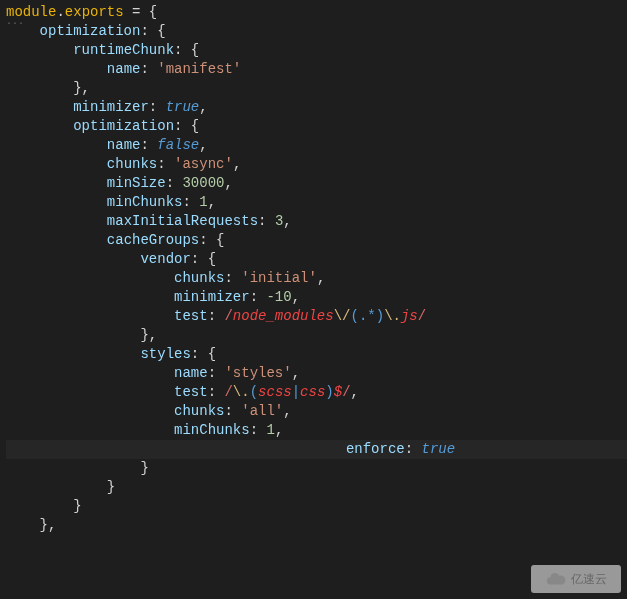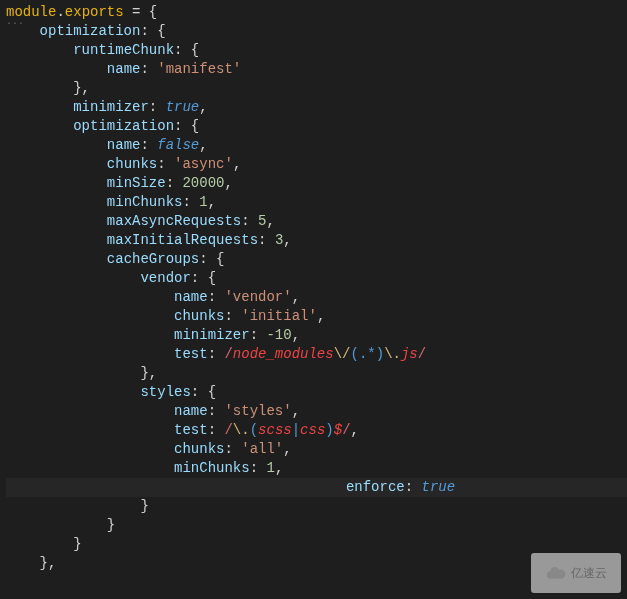--- a/index.html
+++ b/index.html
@@ -14,48 +14,46 @@
   .str{color:#ce9178;}          
   .num{color:#b5cea8;}          
   .bool{color:#569cd6;font-style:italic;}         
   .regex-delim{color:#d16969;}  
   .regex-body{color:#ef4444;font-style:italic;}   
   .regex-esc{color:#d7ba7d;}    
   .regex-blue{color:#569cd6;}   
   .hl-line29{background:rgba(255,255,255,0.04);display:inline-block;width:100%;text-align:center;}
   .dots{font-size:10px;color:#6a6a6a;margin:-2px 0 -6px 0;line-height:8px;}
 
-  .watermark{position:absolute;right:6px;bottom:6px;width:90px;height:40px;
+  .watermark{position:absolute;right:6px;bottom:6px;width:90px;height:28px;
     border-radius:3px;background:rgba(255,255,255,0.55);display:flex;
     align-items:center;justify-content:center;gap:4px;padding:0 6px;
     box-sizing:border-box;font-family:"Microsoft YaHei",sans-serif;
     color:#666;font-size:12px;pointer-events:none;}
   .watermark svg{width:22px;height:22px;}
 </style>
 </head>
 <body>
 
 <div class="editor">
 <div class="line"><span class="kw">module</span><span class="punct">.</span><span class="kw">exports</span><span class="punct"> = {</span></div>
 <div class="dots">···</div>
 <div class="line"><span class="indent">    </span><span class="prop">optimization</span><span class="punct">: {</span></div>
 <div class="line"><span class="indent">        </span><span class="prop">runtimeChunk</span><span class="punct">: {</span></div>
 <div class="line"><span class="indent">            </span><span class="prop">name</span><span class="punct">: </span><span class="str">'manifest'</span></div>
 <div class="line"><span class="indent">        </span><span class="punct">},</span></div>
 <div class="line"><span class="indent">        </span><span class="prop">minimizer</span><span class="punct">: </span><span class="bool">true</span><span class="punct">,</span></div>
 <div class="line"><span class="indent">        </span><span class="prop">optimization</span><span class="punct">: {</span></div>
 <div class="line"><span class="indent">            </span><span class="prop">name</span><span class="punct">: </span><span class="bool">false</span><span class="punct">,</span></div>
 <div class="line"><span class="indent">            </span><span class="prop">chunks</span><span class="punct">: </span><span class="str">'async'</span><span class="punct">,</span></div>
-<div class="line"><span class="indent">            </span><span class="prop">minSize</span><span class="punct">: </span><span class="num">20000</span><span class="punct">,</span></div>
+<div class="line"><span class="indent">            </span><span class="prop">minSize</span><span class="punct">: </span><span class="num">30000</span><span class="punct">,</span></div>
 <div class="line"><span class="indent">            </span><span class="prop">minChunks</span><span class="punct">: </span><span class="num">1</span><span class="punct">,</span></div>
-<div class="line"><span class="indent">            </span><span class="prop">maxAsyncRequests</span><span class="punct">: </span><span class="num">5</span><span class="punct">,</span></div>
 <div class="line"><span class="indent">            </span><span class="prop">maxInitialRequests</span><span class="punct">: </span><span class="num">3</span><span class="punct">,</span></div>
 <div class="line"><span class="indent">            </span><span class="prop">cacheGroups</span><span class="punct">: {</span></div>
 <div class="line"><span class="indent">                </span><span class="prop">vendor</span><span class="punct">: {</span></div>
-<div class="line"><span class="indent">                    </span><span class="prop">name</span><span class="punct">: </span><span class="str">'vendor'</span><span class="punct">,</span></div>
 <div class="line"><span class="indent">                    </span><span class="prop">chunks</span><span class="punct">: </span><span class="str">'initial'</span><span class="punct">,</span></div>
 <div class="line"><span class="indent">                    </span><span class="prop">minimizer</span><span class="punct">: </span><span class="num">-10</span><span class="punct">,</span></div>
 <div class="line"><span class="indent">                    </span><span class="prop">test</span><span class="punct">: </span><span class="regex-delim">/</span><span class="regex-body">node_modules</span><span class="regex-esc">\/</span><span class="regex-blue">(</span><span class="regex-blue">.</span><span class="regex-blue">*</span><span class="regex-blue">)</span><span class="regex-esc">\.</span><span class="regex-body">js</span><span class="regex-delim">/</span></div>
 <div class="line"><span class="indent">                </span><span class="punct">},</span></div>
 <div class="line"><span class="indent">                </span><span class="prop">styles</span><span class="punct">: {</span></div>
 <div class="line"><span class="indent">                    </span><span class="prop">name</span><span class="punct">: </span><span class="str">'styles'</span><span class="punct">,</span></div>
 <div class="line"><span class="indent">                    </span><span class="prop">test</span><span class="punct">: </span><span class="regex-delim">/</span><span class="regex-esc">\.</span><span class="regex-blue">(</span><span class="regex-body">scss</span><span class="regex-blue">|</span><span class="regex-body">css</span><span class="regex-blue">)</span><span class="regex-body">$</span><span class="regex-delim">/</span><span class="punct">,</span></div>
 <div class="line"><span class="indent">                    </span><span class="prop">chunks</span><span class="punct">: </span><span class="str">'all'</span><span class="punct">,</span></div>
 <div class="line"><span class="indent">                    </span><span class="prop">minChunks</span><span class="punct">: </span><span class="num">1</span><span class="punct">,</span></div>
 <div class="line hl-line29"><span class="indent">                    </span><span class="prop">enforce</span><span class="punct">: </span><span class="bool">true</span></div>

